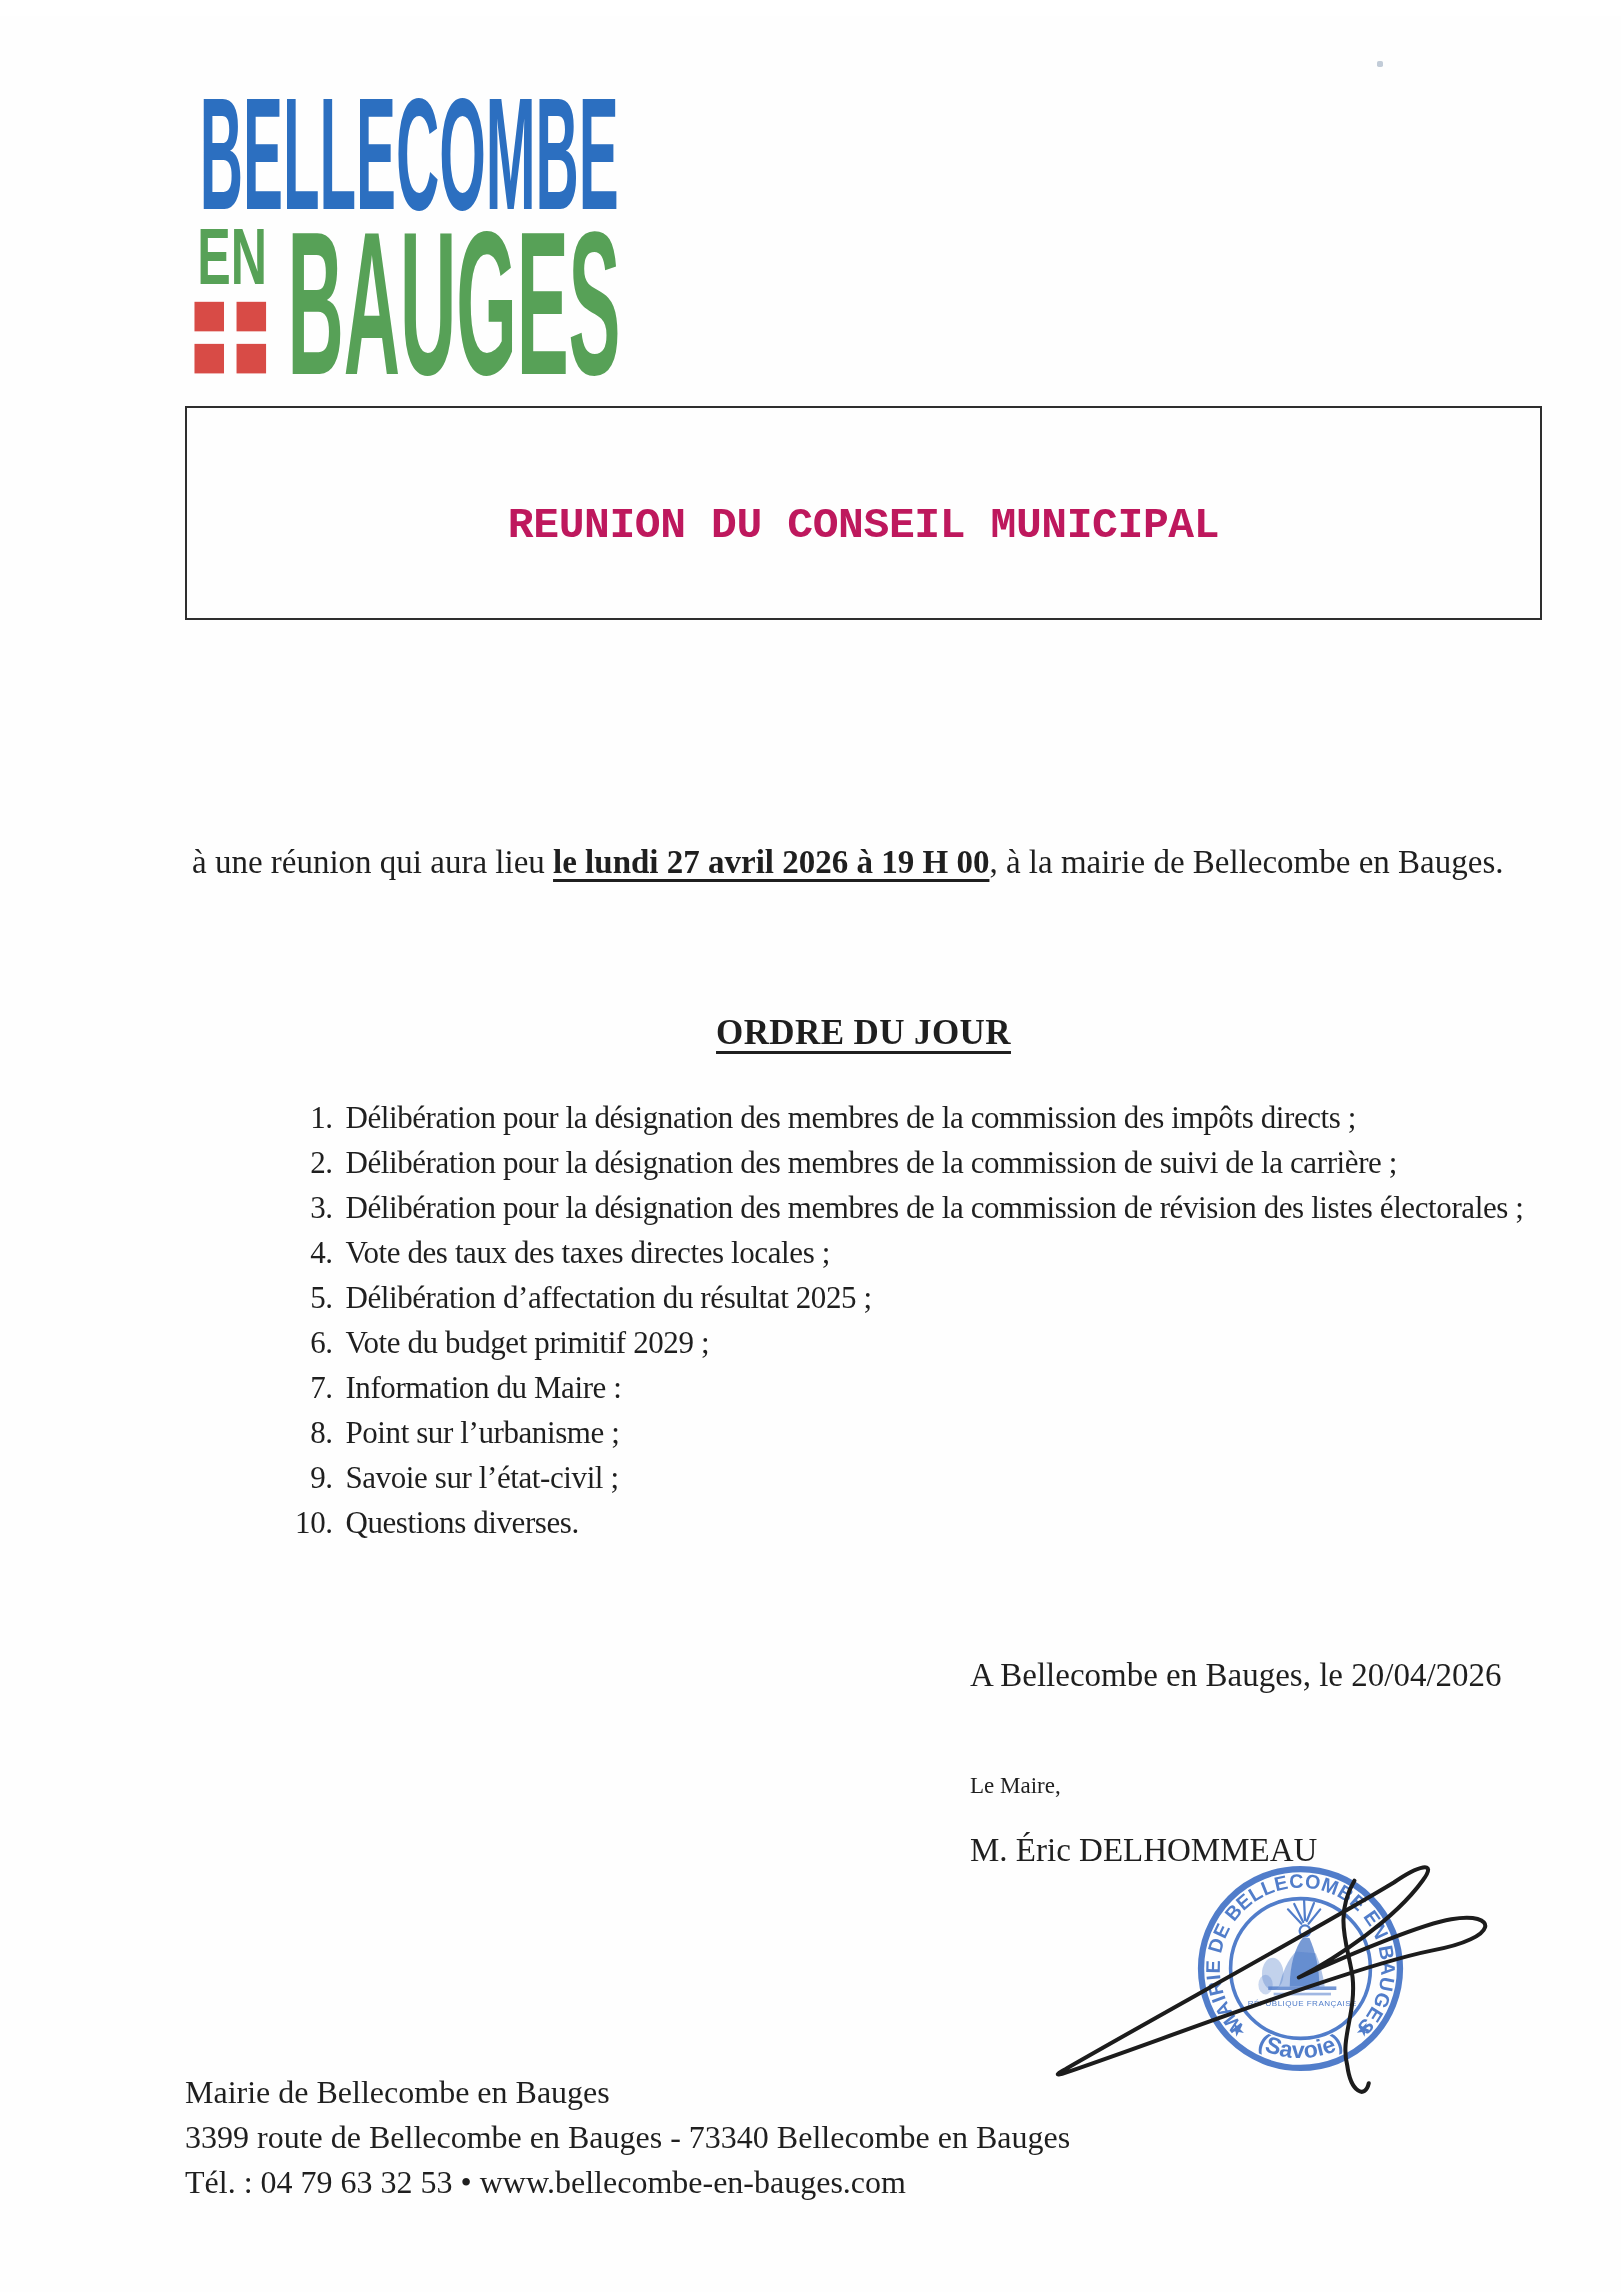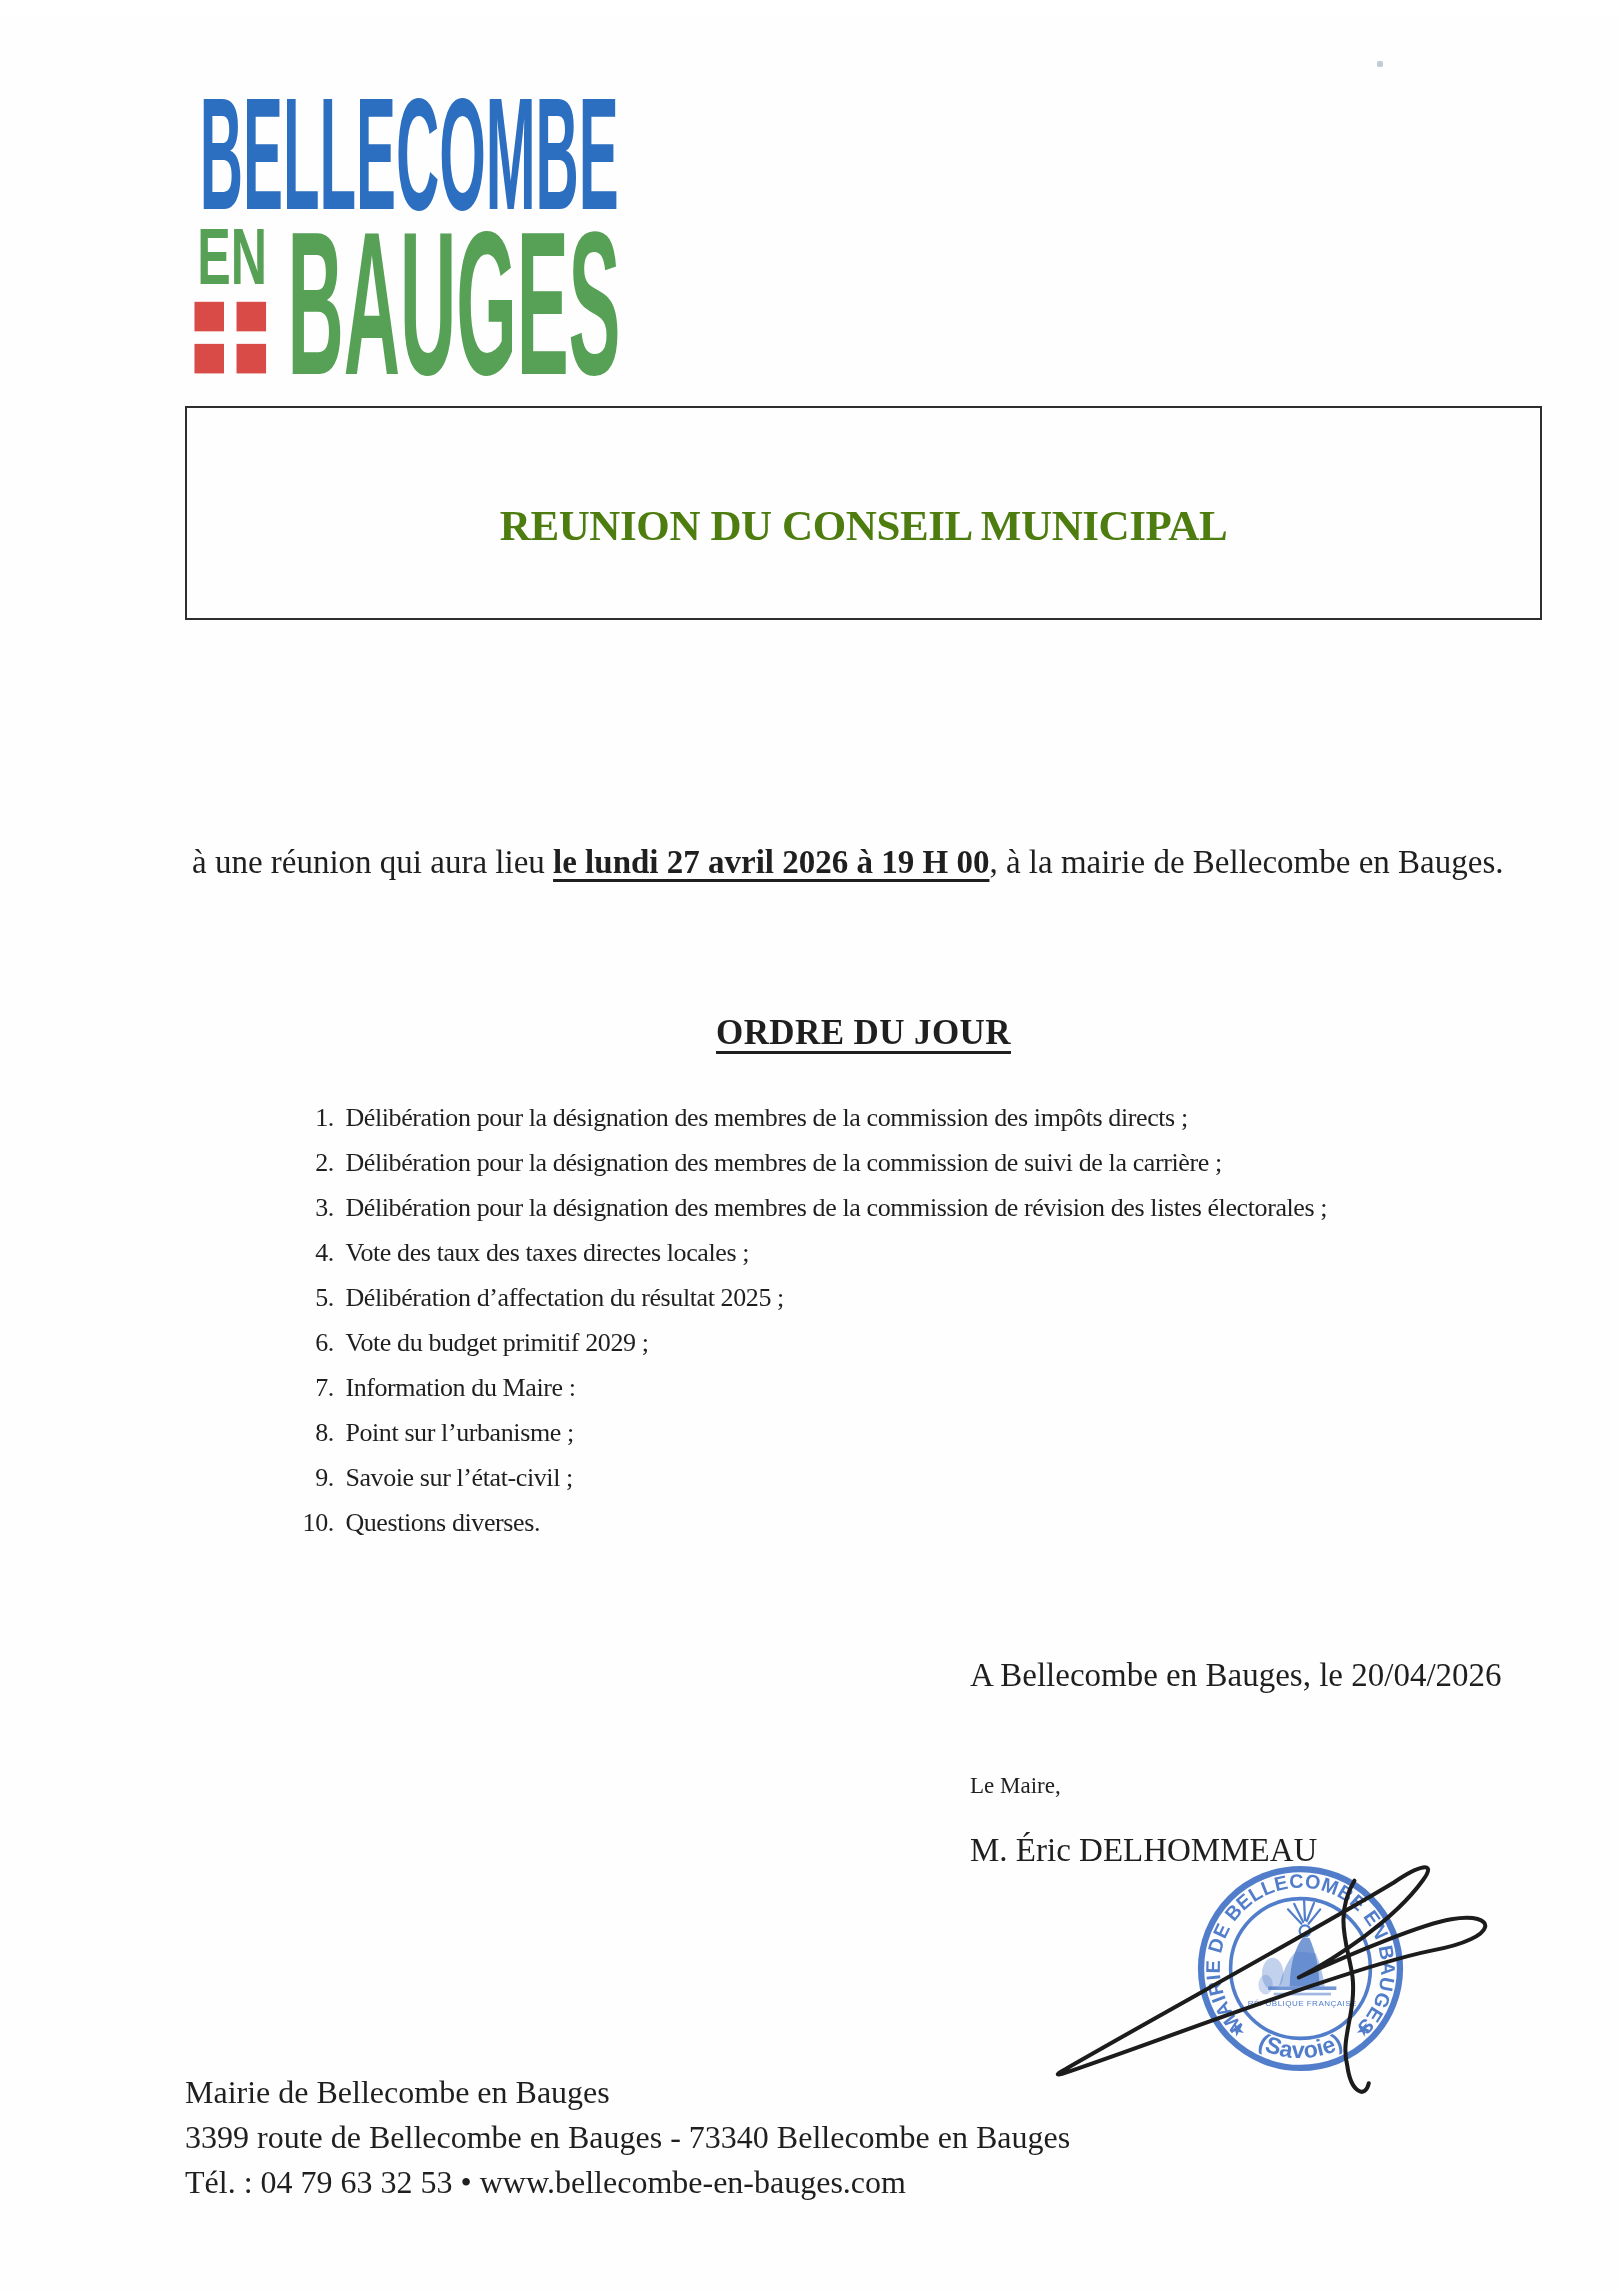--- a/index.html
+++ b/index.html
@@ -20,25 +20,25 @@
   
   .title-box {
     position: absolute;
     left: 185px; top: 390px;
     width: 1357px; height: 214px;
     border: 2.7px solid #2e2e2e;
     box-sizing: border-box;
     display: flex; align-items: center; justify-content: center;
   }
   .title-box .doc-title {
-    font-family: Liberation Serif, serif;
+    font-family: Liberation Mono, monospace;
     font-weight: 700;
     font-size: 43px;
     letter-spacing: -0.4px;
-    color: #4d7c0f;
+    color: #be185d;
     padding-top: 25px;
   }
 
   
   .intro-line1 { position: absolute; left: 199px; top: 743px; font-size: 33px; white-space: nowrap; }
   .intro-line2 { position: absolute; left: 192px; top: 795px; font-size: 33px; white-space: nowrap; }
   .bold-underline {
     font-weight: 700;
     text-decoration: underline;
     text-decoration-thickness: 2.7px;
@@ -55,21 +55,21 @@
     text-decoration: underline;
     text-decoration-thickness: 2.7px;
     text-underline-offset: 7.2px;
     letter-spacing: 0.4px;
   }
   ol.agenda-list {
     position: absolute;
     left: 340px; top: 1079px;
     width: 1236px;
     margin: 0; padding: 0;
-    font-size: 26px;
+    font-size: 31px;
     line-height: 45px;
     letter-spacing: -0.4px;
     list-style: decimal outside;
   }
   ol.agenda-list li { margin: 0; padding-left: 5.4px; }
 
   
   .place-date  { position: absolute; left: 970px; top: 1641px; font-size: 33px; white-space: nowrap; }
   .signer-role { position: absolute; left: 970px; top: 1757px; font-size: 23px; white-space: nowrap; }
   .signer-name { position: absolute; left: 970px; top: 1816px; font-size: 33px; white-space: nowrap; }

